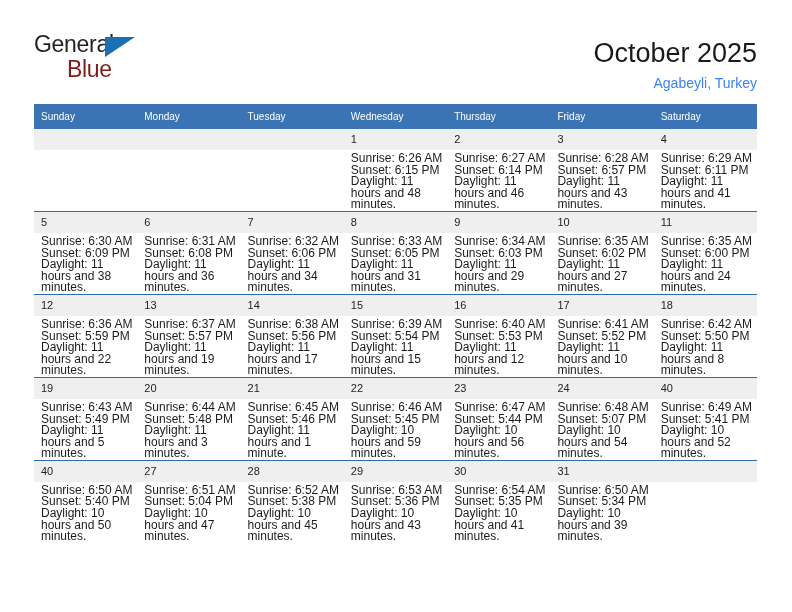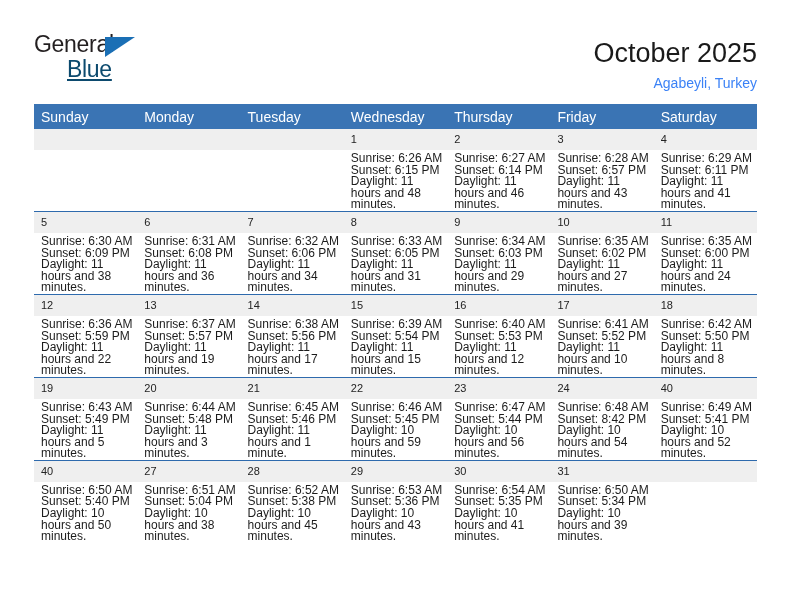--- a/index.html
+++ b/index.html
@@ -43,27 +43,26 @@
     line-height: 24px;
     color: #231f20;
     letter-spacing: -0.3px;
     height: 24px;
     white-space: nowrap;
   }
   .brand-line2 {
     position: relative;
     font-size: 23px;
     line-height: 24px;
-    color: #0c4a6e;
+    color: #7f1d1d;
     letter-spacing: -0.3px;
     margin-left: 33px;
     margin-top: 1px;
     height: 24px;
     white-space: nowrap;
-    text-decoration: underline;
   }
   .brand-tri {
     position: absolute;
     left: 71px;
     top: 5px;
     width: 0;
     height: 0;
     border-left: 30px solid #1a6fb5;
     border-bottom: 20px solid transparent;
   }
@@ -94,21 +93,21 @@
     position: absolute;
     left: 34px;
     top: 104px;
     width: 723px;
     border-collapse: collapse;
     table-layout: fixed;
   }
   .calendar th {
     background: #3a74b4;
     color: #ffffff;
-    font-size: 14px;
+    font-size: 10px;
     font-weight: normal;
     text-align: left;
     padding: 5px 0 5px 7px;
     height: 15px;
     line-height: 14px;
   }
   .calendar td {
     vertical-align: top;
     padding: 0;
     border-top: 1.6px solid #2e6aad;
@@ -387,21 +386,21 @@
             <div class="cellbody">
               <div>Sunrise: 6:47 AM</div>
               <div>Sunset: 5:44 PM</div>
               <div class="wrapline">Daylight: 10 hours and 56 minutes.</div>
             </div>
           </td>
           <td>
             <div class="daynum">24</div>
             <div class="cellbody">
               <div>Sunrise: 6:48 AM</div>
-              <div>Sunset: 8:42 PM</div>
+              <div>Sunset: 5:07 PM</div>
               <div class="wrapline">Daylight: 10 hours and 54 minutes.</div>
             </div>
           </td>
           <td>
             <div class="daynum">40</div>
             <div class="cellbody">
               <div>Sunrise: 6:49 AM</div>
               <div>Sunset: 5:41 PM</div>
               <div class="wrapline">Daylight: 10 hours and 52 minutes.</div>
             </div>
@@ -414,21 +413,21 @@
               <div>Sunrise: 6:50 AM</div>
               <div>Sunset: 5:40 PM</div>
               <div class="wrapline">Daylight: 10 hours and 50 minutes.</div>
             </div>
           </td>
           <td>
             <div class="daynum">27</div>
             <div class="cellbody">
               <div>Sunrise: 6:51 AM</div>
               <div>Sunset: 5:04 PM</div>
-              <div class="wrapline">Daylight: 10 hours and 38 minutes.</div>
+              <div class="wrapline">Daylight: 10 hours and 47 minutes.</div>
             </div>
           </td>
           <td>
             <div class="daynum">28</div>
             <div class="cellbody">
               <div>Sunrise: 6:52 AM</div>
               <div>Sunset: 5:38 PM</div>
               <div class="wrapline">Daylight: 10 hours and 45 minutes.</div>
             </div>
           </td>

